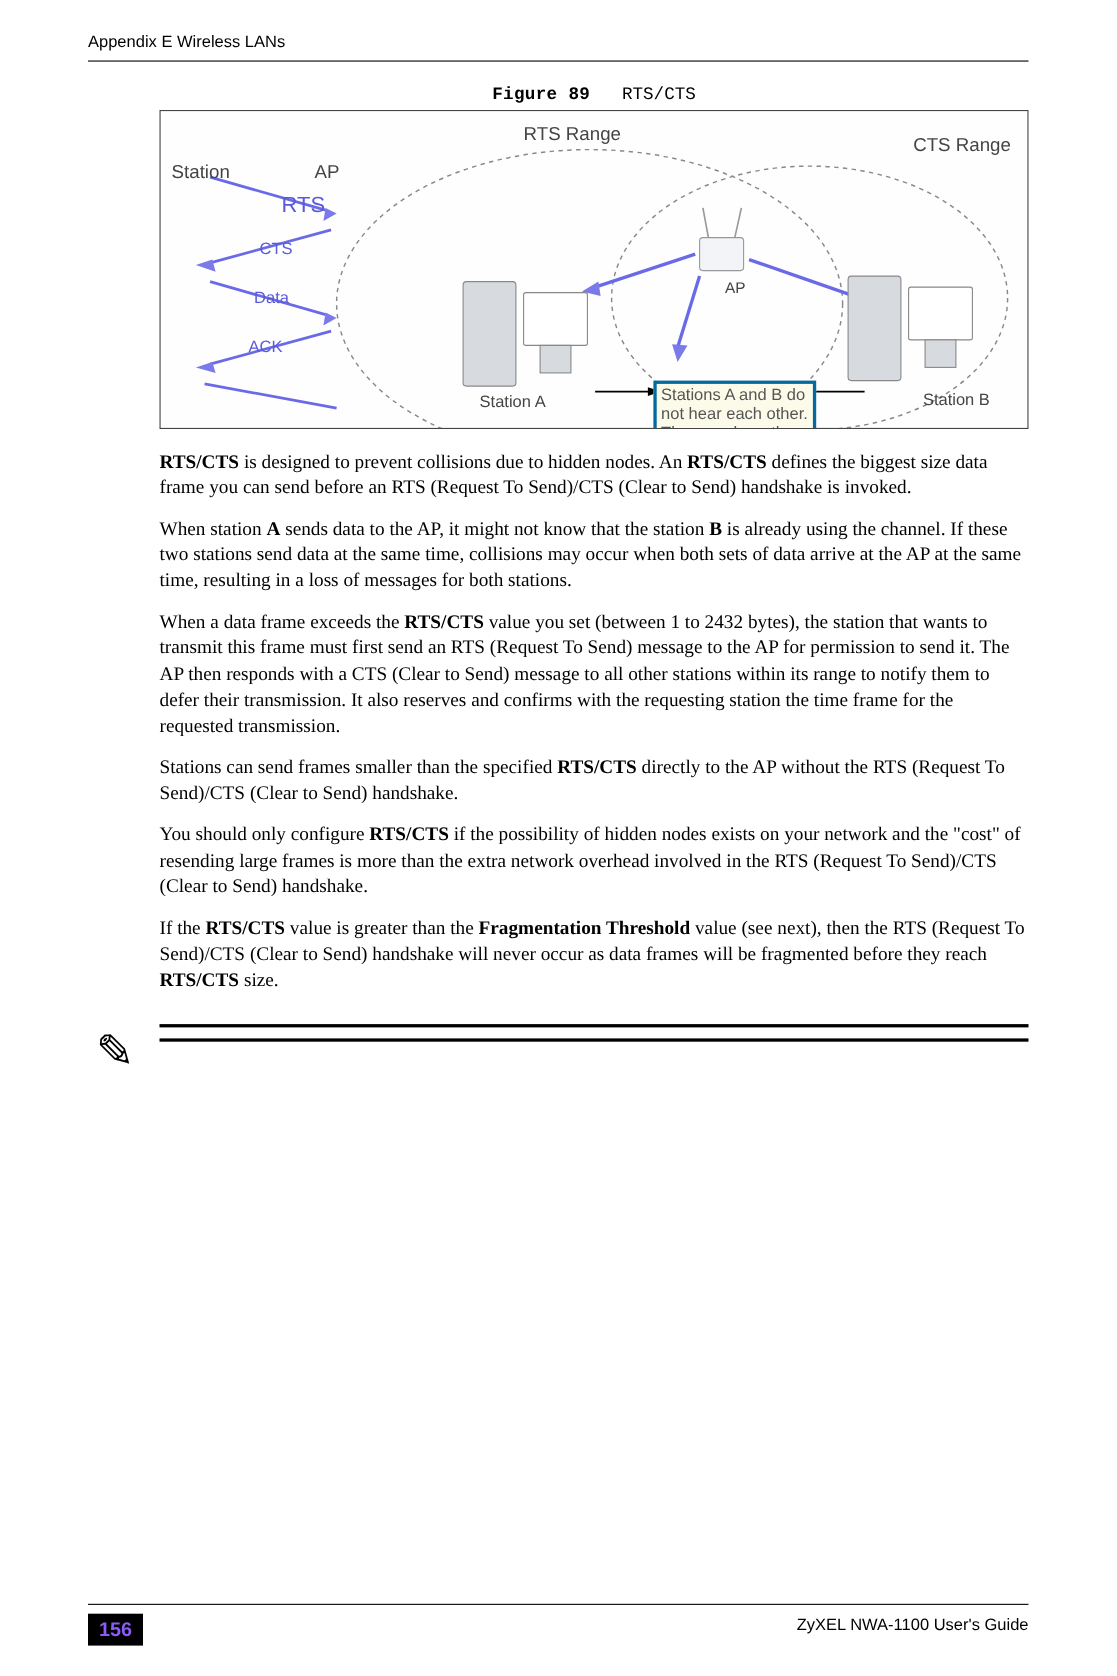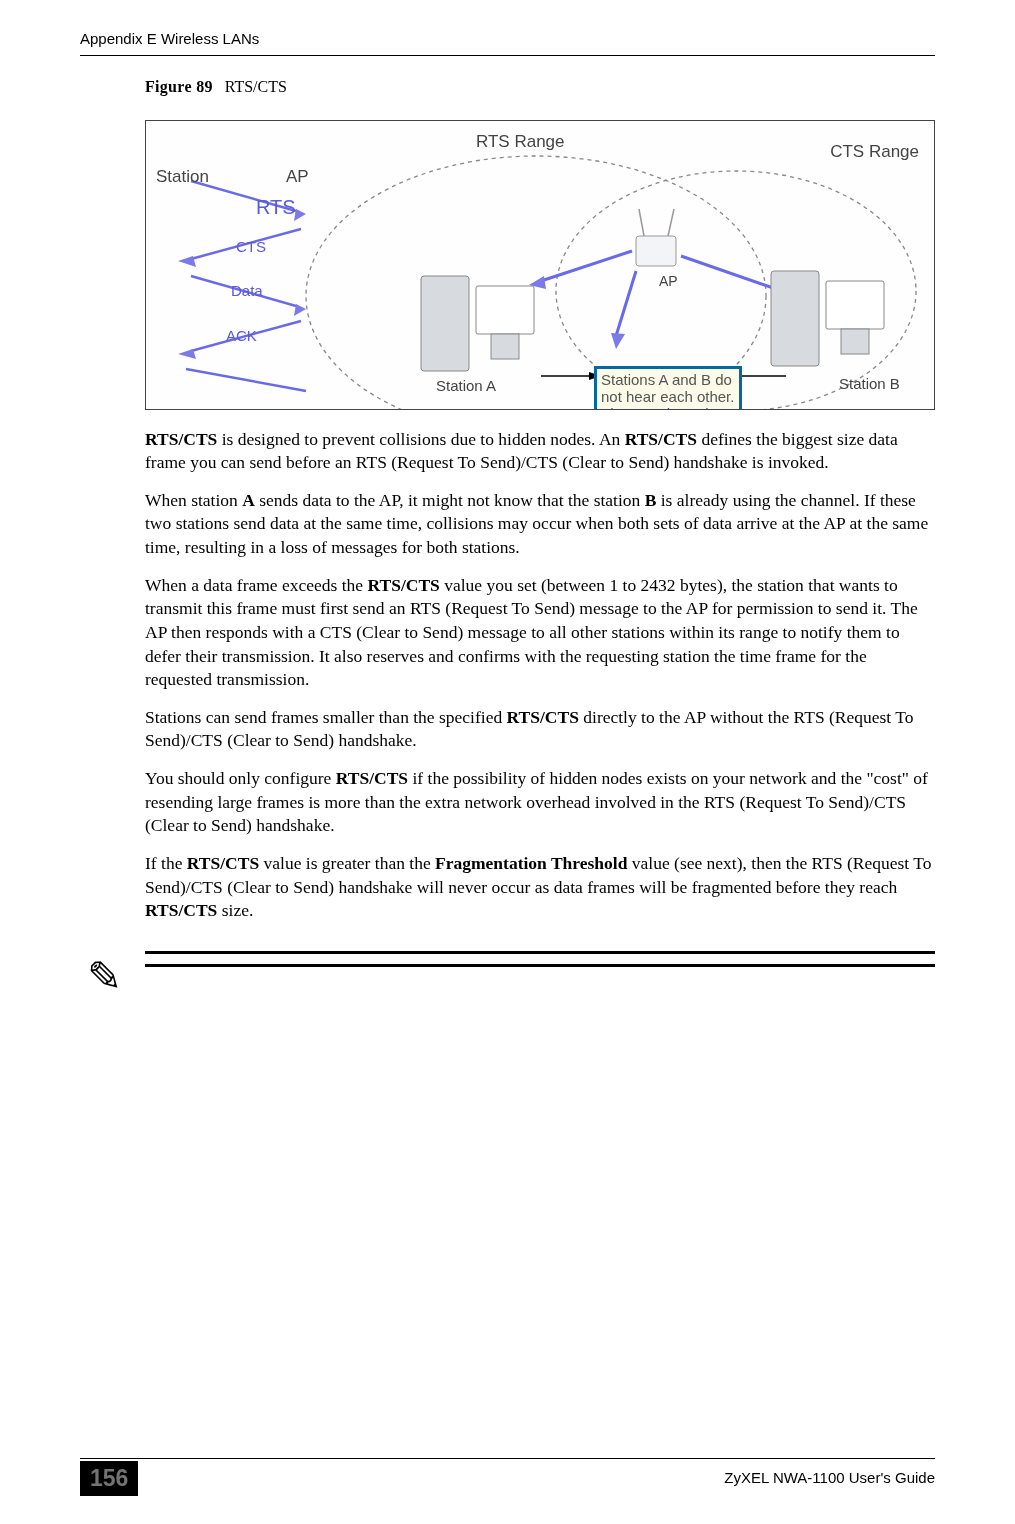--- a/index.html
+++ b/index.html
@@ -25,23 +25,24 @@
     .header-line {
       border-bottom: 1px solid #000;
       margin: 0 80px;
     }
     .content {
       padding: 20px 80px 0 145px;
       font-size: 17.5px;
       line-height: 1.35;
     }
     .figure-label {
-      font-family: Liberation Serif, serif;
+      font-family: Liberation Mono, monospace;
       font-size: 16px;
-      margin-bottom: 22px;
+      margin-bottom: 2px;
+      text-align: center;
     }
     .figure-label .bold {
       letter-spacing: 0.3px;
     }
     .figure-box {
       border: 1px solid #444;
       width: 790px;
       height: 290px;
       background: #fefefe;
       position: relative;
@@ -136,24 +137,24 @@
       bottom: 65px;
       left: 80px;
       right: 80px;
       border-top: 1px solid #000;
     }
     .page-num-box {
       position: absolute;
       bottom: 28px;
       left: 80px;
       background: #000;
-      color: #737373;
+      color: #8b5cf6;
       font-family: Arial, Helvetica, sans-serif;
       font-weight: bold;
-      font-size: 23px;
+      font-size: 18px;
       padding: 4px 10px;
     }
     .footer-text {
       position: absolute;
       bottom: 38px;
       right: 80px;
       font-family: Arial, Helvetica, sans-serif;
       font-size: 15px;
     }
     .bold {

